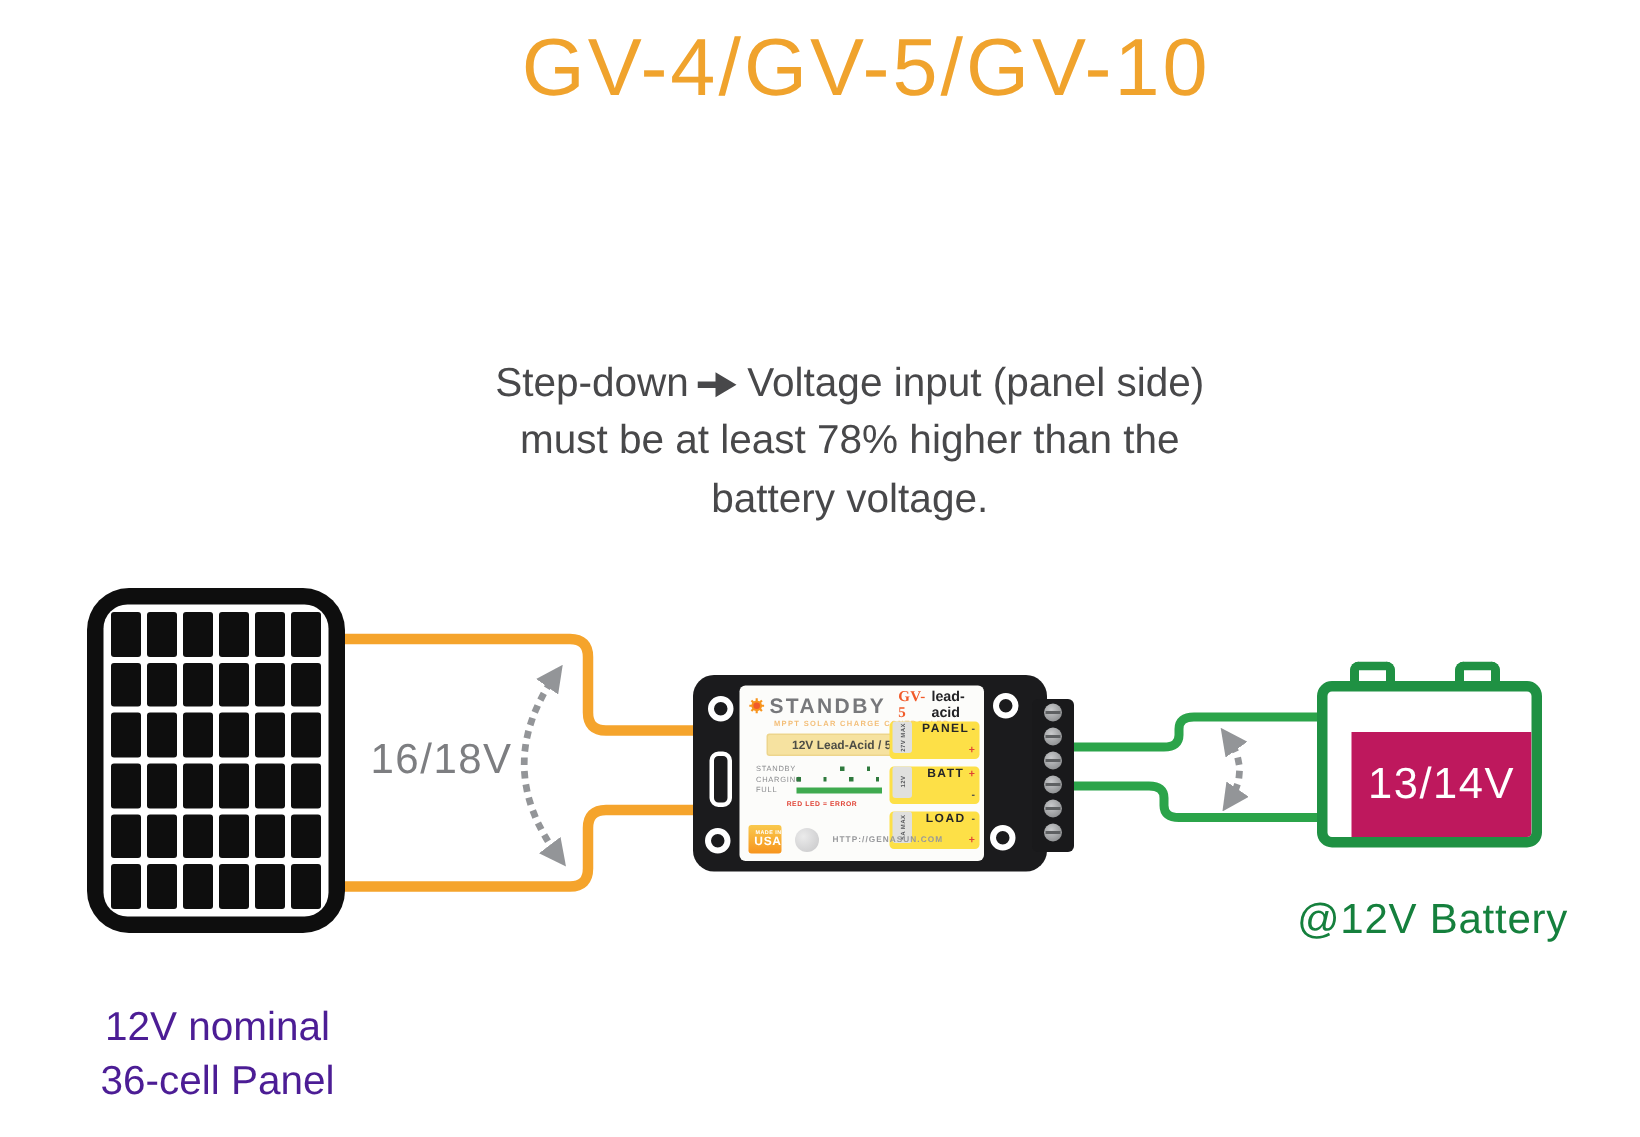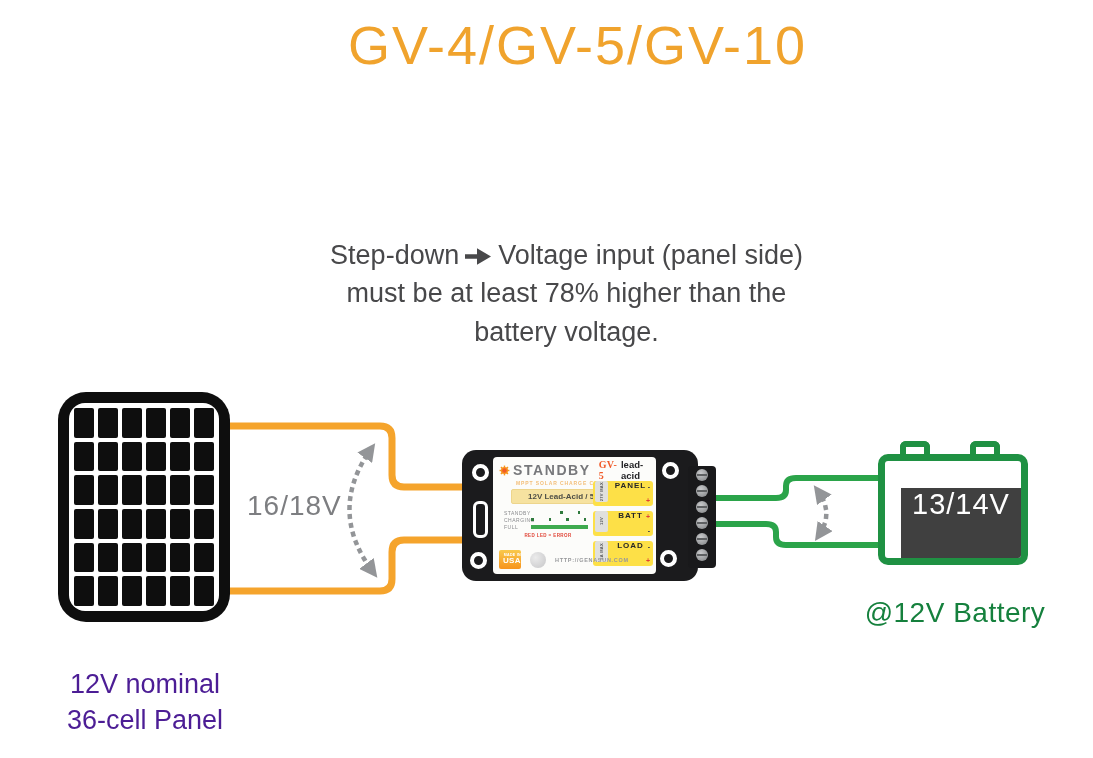--- a/index.html
+++ b/index.html
@@ -66,22 +66,22 @@
   .terminal-block{position:absolute;left:226px;top:16px;width:28px;height:102px;background:#19191B;border-radius:4px;}
   .screw{position:absolute;left:8px;width:12px;height:12px;border-radius:50%;
          background:radial-gradient(circle at 40% 35%,#C9CACC,#7E8082);}
   .screw:after{content:"";position:absolute;left:1px;right:1px;top:5px;height:1.5px;background:#5E6062;}
   
   .battery{position:absolute;left:878px;top:441px;width:150px;height:124px;z-index:2;}
   .bat-term{position:absolute;top:0;width:30px;height:22px;box-sizing:border-box;background:#fff;
             border:6px solid #1F9143;border-bottom:none;border-radius:6px 6px 0 0;}
   .bat-body{position:absolute;left:0;top:13px;width:150px;height:111px;box-sizing:border-box;background:#fff;
             border:7px solid #1F9143;border-radius:10px;overflow:hidden;}
-  .bat-fill{position:absolute;left:0;right:0;bottom:0;top:27px;background:#404040;
-            display:flex;justify-content:center;margin-left:16px;}
+  .bat-fill{position:absolute;left:0;right:0;bottom:0;top:27px;background:#be185d;
+            display:flex;align-items:center;justify-content:center;margin-left:16px;}
   .bat-voltage{color:#fff;font-size:29px;letter-spacing:1px;font-weight:500;}
   .battery-label{position:absolute;left:845px;top:597px;width:220px;text-align:center;z-index:3;
                  font-size:28px;color:#15803d;letter-spacing:0.5px;}
 </style>
 </head>
 <body>
 
 <div class="canvas">
 
   <div class="titles">

